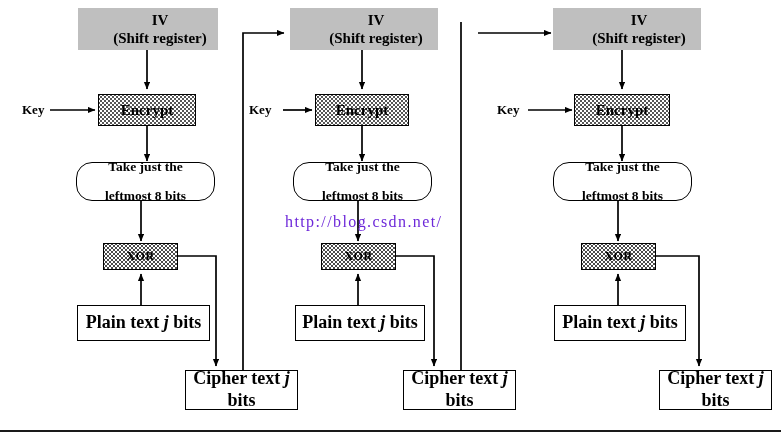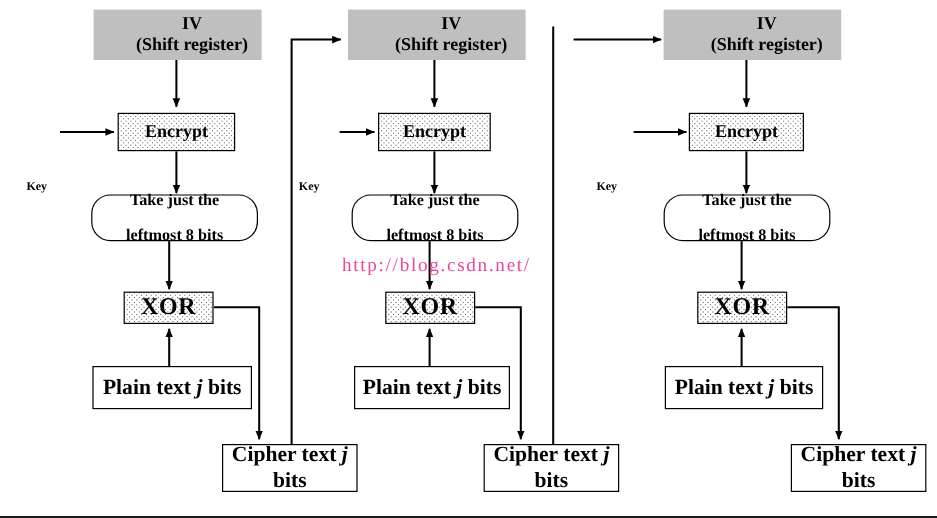--- a/index.html
+++ b/index.html
@@ -58,50 +58,49 @@
   }
   
   .xor-box {
     background-color: #ffffff;
     background-image:
       radial-gradient(#3d3d3d 0.7px, transparent 0.8px),
       radial-gradient(#3d3d3d 0.7px, transparent 0.8px);
     background-size: 4px 4px, 4px 4px;
     background-position: 0 0, 2px 2px;
     border: 1.3px solid #000000;
-    font-size: 20px;
+    font-size: 12px;
     letter-spacing: 0.5px;
   }
   
   .round-box {
     background: #ffffff;
     border: 1.6px solid #000000;
     border-radius: 16px;
     font-size: 13.5px;
     gap: 12px;
   }
   
   .rect-box {
     background: #ffffff;
     border: 1.5px solid #000000;
     font-size: 18px;
   }
   .key-label {
     position: absolute;
-    font-size: 10px;
+    font-size: 13px;
     font-weight: bold;
     color: #000000;
     background: transparent;
-    margin-top: 48px;
   }
   .watermark {
     position: absolute;
     font-family: "Liberation Serif", "DejaVu Serif", serif;
     font-size: 16px;
-    color: #ec4899;
+    color: #6d28d9;
     letter-spacing: 1.4px;
     white-space: nowrap;
     user-select: none;
   }
   .ital { font-style: italic; }
   .l2 { display: block; }
 </style>
 </head>
 <body>
 

